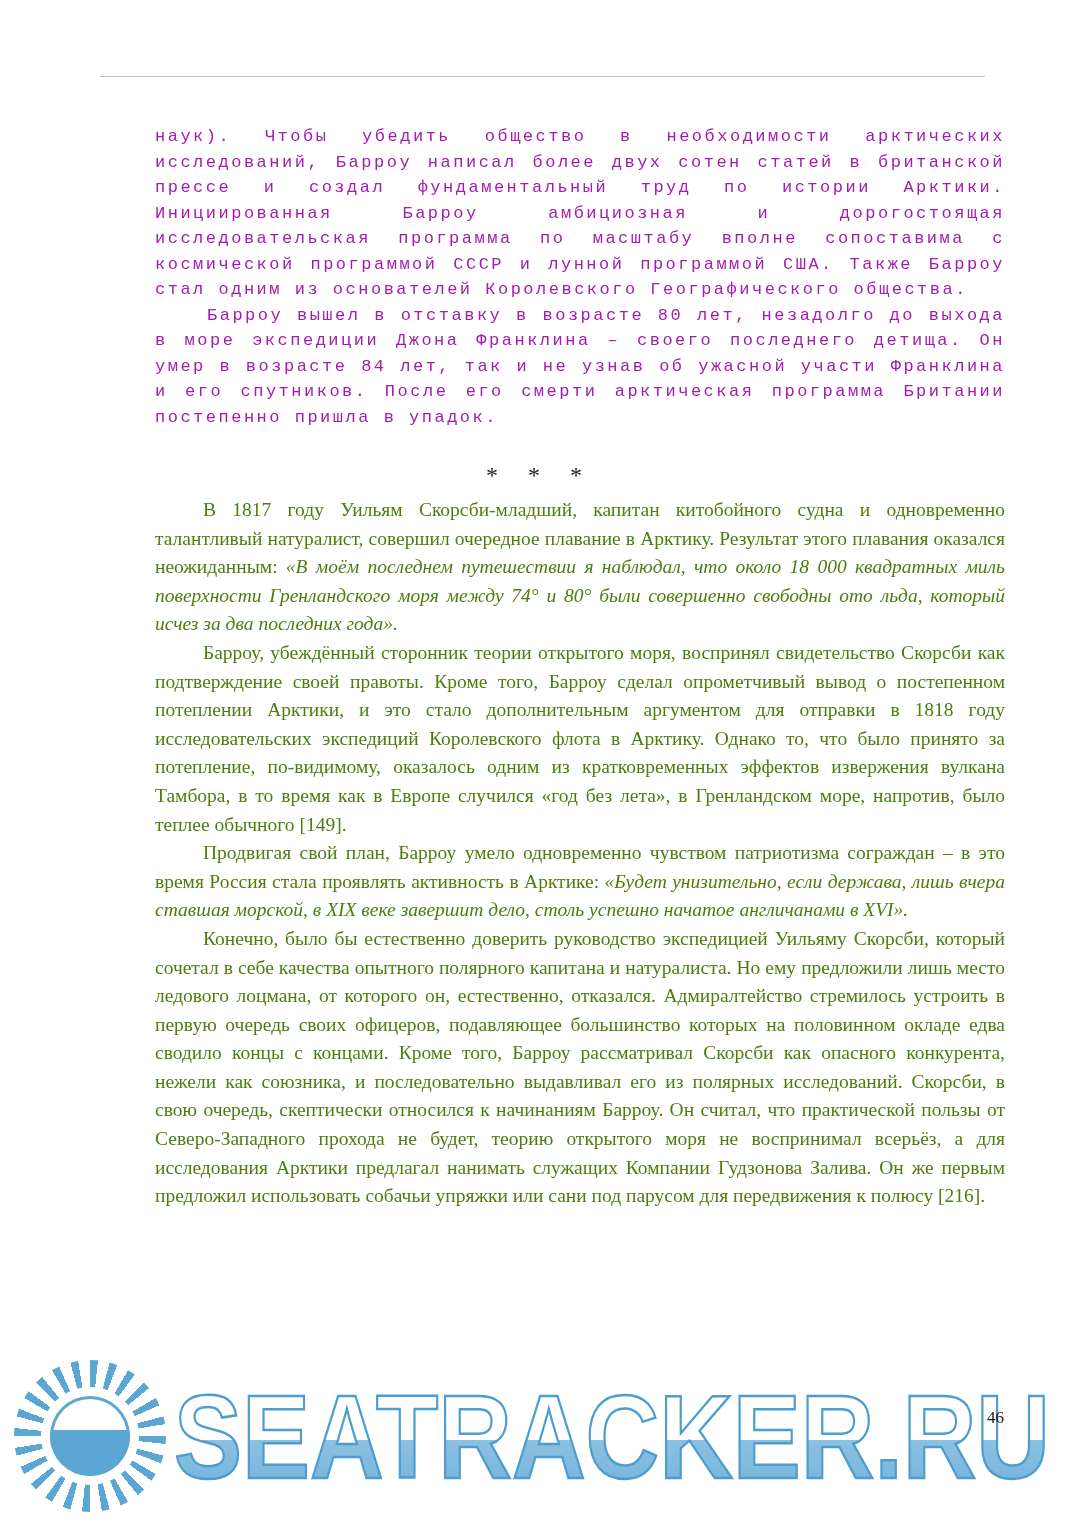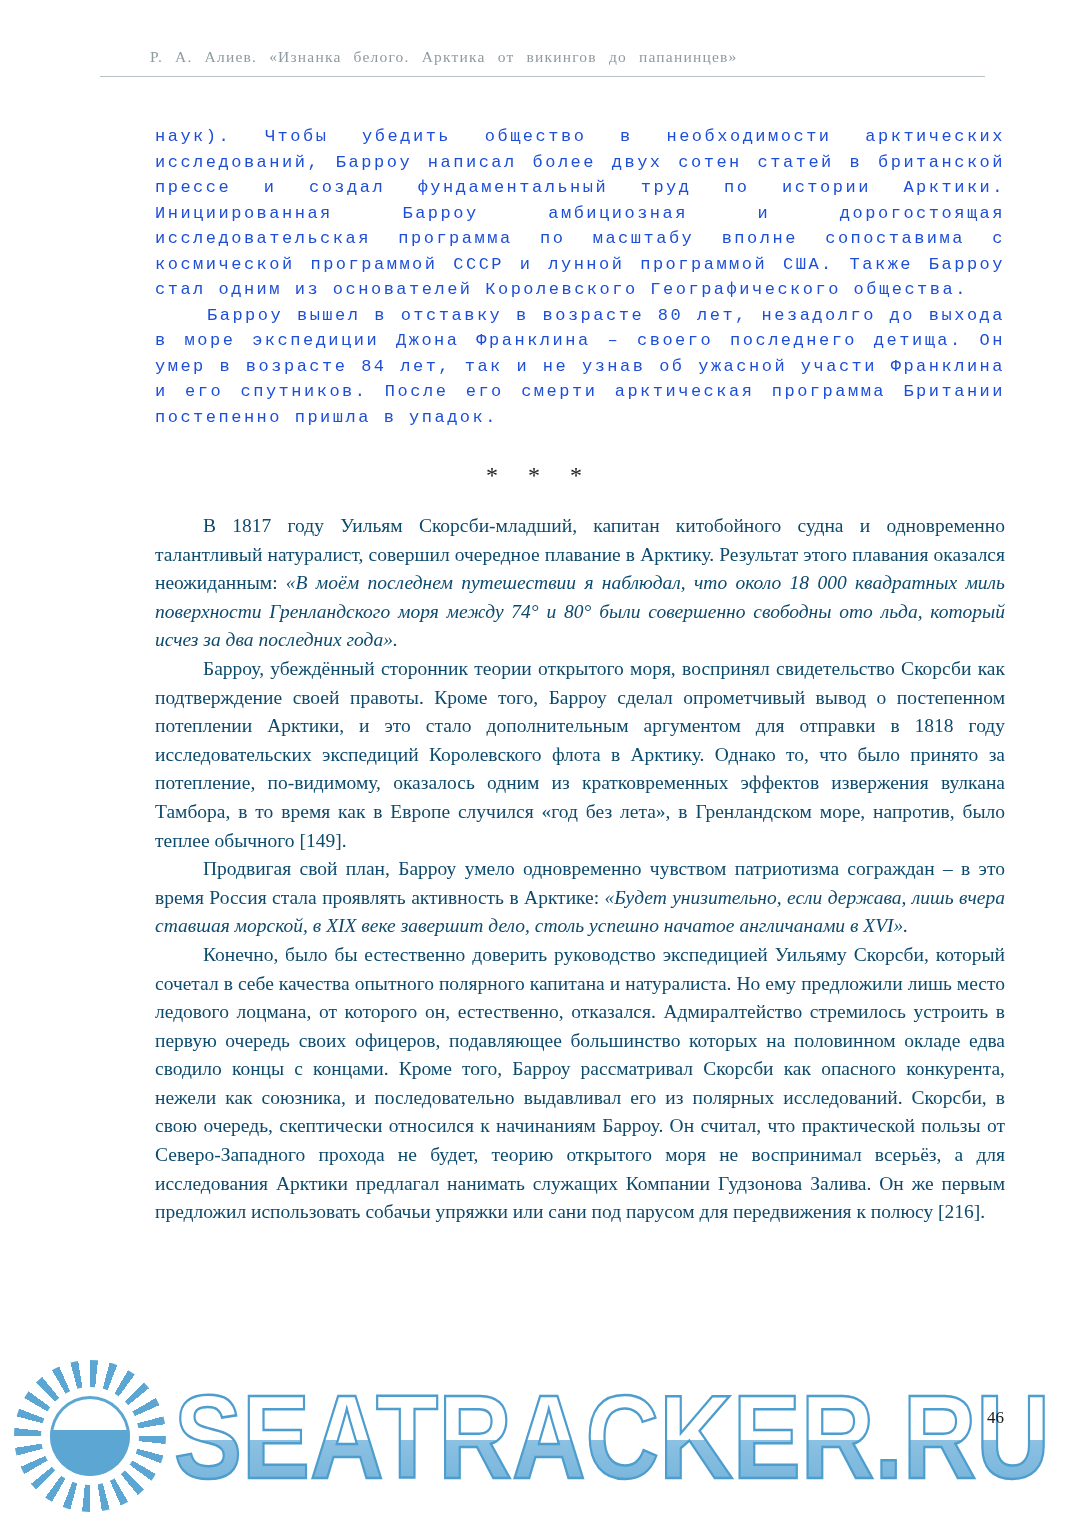--- a/index.html
+++ b/index.html
@@ -33,44 +33,44 @@
   }
   .typewriter {
     position: absolute;
     top: 124px;
     left: 155px;
     width: 850px;
     font-family: "Liberation Mono", "DejaVu Sans Mono", monospace;
     font-size: 17px;
     letter-spacing: 2.5px;
     line-height: 25.5px;
-    color: #1d4ed8;
+    color: #a21caf;
     text-align: justify;
   }
   .tw-para { margin: 0; }
   .tw-para.indent { text-indent: 52px; }
   .separator {
     position: absolute;
     top: 462px;
     left: 0;
     width: 100%;
     text-align: center;
     font-size: 24px;
     letter-spacing: 12px;
     color: #1a1a1a;
   }
   .serif-block {
     position: absolute;
-    top: 512px;
+    top: 496px;
     left: 155px;
     width: 850px;
     font-size: 19.5px;
     line-height: 28.6px;
     text-align: justify;
-    color: #0c4a6e;
+    color: #4d7c0f;
   }
   .sf-para { margin: 0; text-indent: 48px; }
   .run.it { font-style: italic; }
   .page-number {
     position: absolute;
     top: 1408px;
     right: 76px;
     font-size: 17px;
     color: #1a1a1a;
     z-index: 3;
@@ -100,21 +100,20 @@
     background: linear-gradient(to bottom, #ffffff 0 42%, #5ba6d2 42% 100%);
     box-shadow: inset 0 0 0 3px #5ba6d2;
   }
   .wm-text-svg { flex: 0 0 auto; }
 </style>
 </head>
 <body>
 
 <div class="page">
 
-  <div class="header">Р. А. Алиев. «Изнанка белого. Арктика от викингов до папанинцев»</div>
 
   <div class="header-rule"></div>
 
   <div class="typewriter">
       <p class="tw-para">наук). Чтобы убедить общество в необходимости арктических исследований, Барроу написал более двух сотен статей в британской прессе и создал фундаментальный труд по истории Арктики. Инициированная Барроу амбициозная и дорогостоящая исследовательская программа по масштабу вполне сопоставима с космической программой СССР и лунной программой США. Также Барроу стал одним из основателей Королевского Географического общества.</p>
       <p class="tw-para indent">Барроу вышел в отставку в возрасте 80 лет, незадолго до выхода в море экспедиции Джона Франклина – своего последнего детища. Он умер в возрасте 84 лет, так и не узнав об ужасной участи Франклина и его спутников. После его смерти арктическая программа Британии постепенно пришла в упадок.</p>
     </div>
 
   <div class="separator">* * *</div>
 

